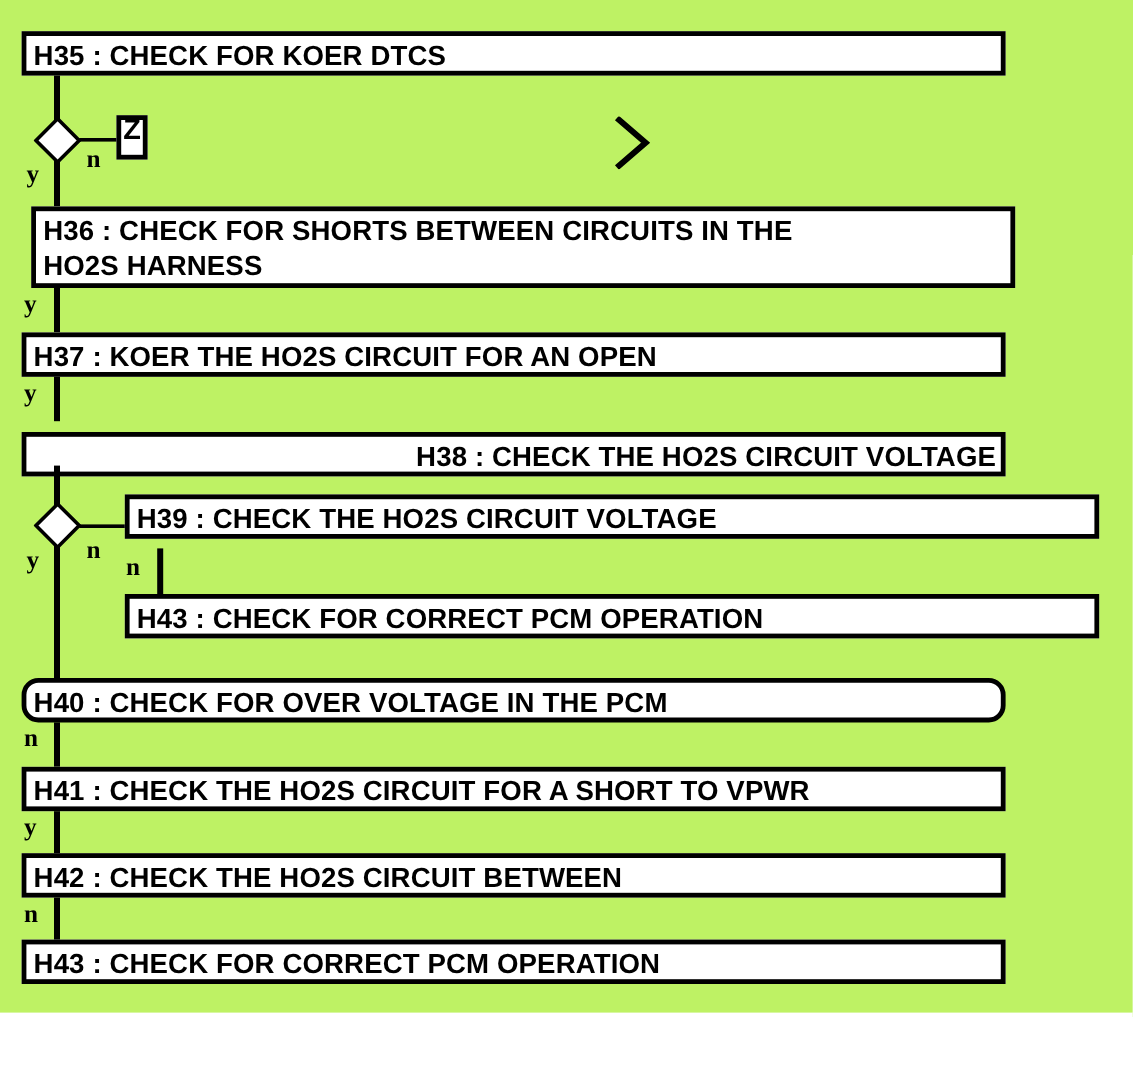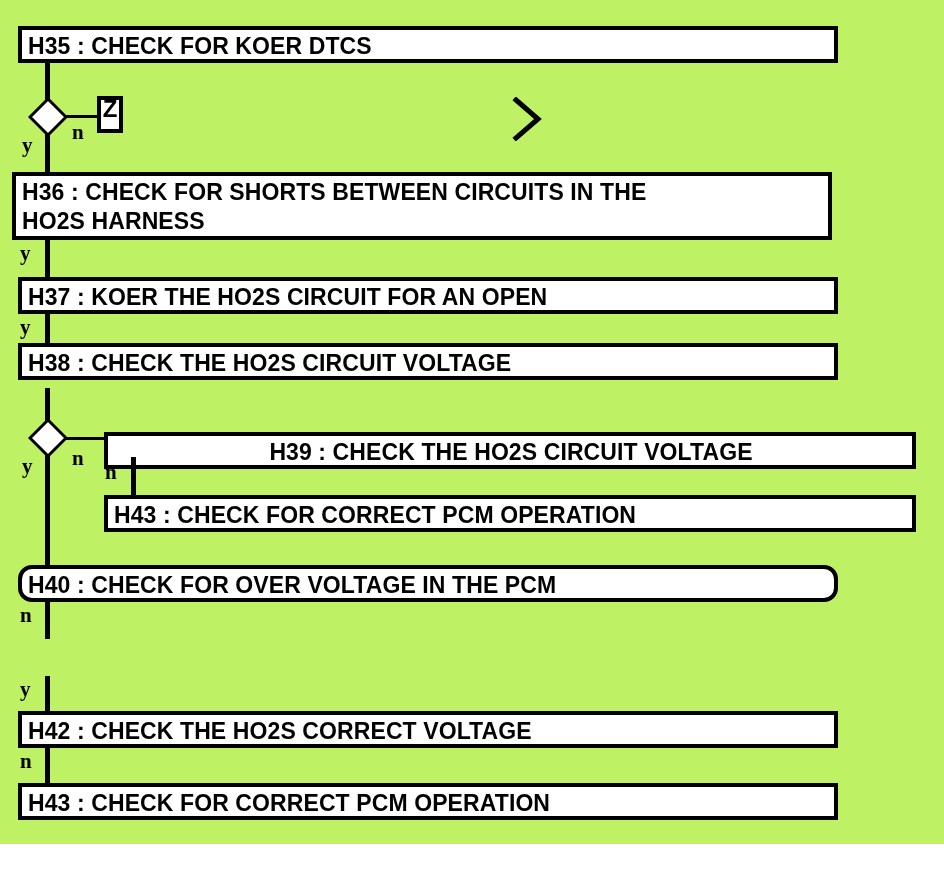--- a/index.html
+++ b/index.html
@@ -119,77 +119,80 @@
   <div class="mini-node" style="left:97px; top:96px; width:26px; height:37px;">
     <div class="mini-node-glyph">Z</div>
   </div>
 
   <div class="chevron" style="left:512px; top:97px; width:32px; height:44px;">
     <svg width="32" height="44" viewBox="0 0 32 44">
       <polyline points="4,3 26,22 4,41" fill="none" stroke="#000000" stroke-width="5" stroke-linecap="square"></polyline>
     </svg>
   </div>
 
-  <div class="node-box" style="left:12px; top:172px; width:820px; height:68px;">
+  <div class="node-box" style="left:26px; top:172px; width:820px; height:68px;">
     <div class="node-label">H36 : CHECK FOR SHORTS BETWEEN CIRCUITS IN THE
 HO2S HARNESS</div>
   </div>
 
   <div class="edge-label" style="left:20px; top:243px;">y</div>
   <div class="vline" style="left:45px; top:240px; height:37px;"></div>
 
   <div class="node-box" style="left:18px; top:277px; width:820px; height:37px;">
     <div class="node-label">H37 : KOER THE HO2S CIRCUIT FOR AN OPEN</div>
   </div>
 
   <div class="edge-label" style="left:20px; top:317px;">y</div>
   <div class="vline" style="left:45px; top:314px; height:37px;"></div>
 
-  <div class="node-box" style="left:18px; top:343px; width:820px; height:37px;">
+  <div class="node-box" style="left:18px; top:360px; width:820px; height:37px;text-align:right;">
     <div class="node-label">H38 : CHECK THE HO2S CIRCUIT VOLTAGE</div>
   </div>
 
   <div class="vline" style="left:45px; top:388px; height:35px;"></div>
 
   <div class="diamond" style="left:28px; top:418px; width:40px; height:40px;">
     <svg width="40" height="40" viewBox="0 0 40 40">
       <polygon points="20,2 38,20 20,38 2,20" fill="#ffffff" stroke="#000000" stroke-width="3"></polygon>
     </svg>
   </div>
 
   <div class="edge-label" style="left:22px; top:456px;">y</div>
   <div class="vline" style="left:45px; top:455px; height:112px;"></div>
 
   <div class="hline-thin" style="left:66px; top:437px; width:40px;"></div>
   <div class="edge-label" style="left:72px; top:448px;">n</div>
 
-  <div class="node-box" style="left:104px; top:432px; width:812px; height:37px;text-align:center;">
+  <div class="node-box" style="left:104px; top:412px; width:812px; height:37px;">
     <div class="node-label">H39 : CHECK THE HO2S CIRCUIT VOLTAGE</div>
   </div>
 
   <div class="edge-label" style="left:105px; top:462px;">n</div>
   <div class="vline" style="left:131px; top:457px; height:38px;"></div>
 
   <div class="node-box" style="left:104px; top:495px; width:812px; height:37px;">
     <div class="node-label">H43 : CHECK FOR CORRECT PCM OPERATION</div>
   </div>
 
   <div class="node-box" style="left:18px; top:565px; width:820px; height:37px;border-radius:14px;">
     <div class="node-label">H40 : CHECK FOR OVER VOLTAGE IN THE PCM</div>
   </div>
 
   <div class="edge-label" style="left:20px; top:605px;">n</div>
   <div class="vline" style="left:45px; top:602px; height:37px;"></div>
 
+  <div class="node-box" style="left:18px; top:639px; width:820px; height:37px;">
+    <div class="node-label">H41 : CHECK THE HO2S CIRCUIT FOR A SHORT TO VPWR</div>
+  </div>
 
   <div class="edge-label" style="left:20px; top:679px;">y</div>
   <div class="vline" style="left:45px; top:676px; height:37px;"></div>
 
   <div class="node-box" style="left:18px; top:711px; width:820px; height:37px;">
-    <div class="node-label">H42 : CHECK THE HO2S CORRECT VOLTAGE</div>
+    <div class="node-label">H42 : CHECK THE HO2S CIRCUIT BETWEEN</div>
   </div>
 
   <div class="edge-label" style="left:20px; top:751px;">n</div>
   <div class="vline" style="left:45px; top:748px; height:37px;"></div>
 
   <div class="node-box" style="left:18px; top:783px; width:820px; height:37px;">
     <div class="node-label">H43 : CHECK FOR CORRECT PCM OPERATION</div>
   </div>
 
   <div class="bottom-rule" style="left:17px; top:856px; width:913px; height:6px;"></div>

